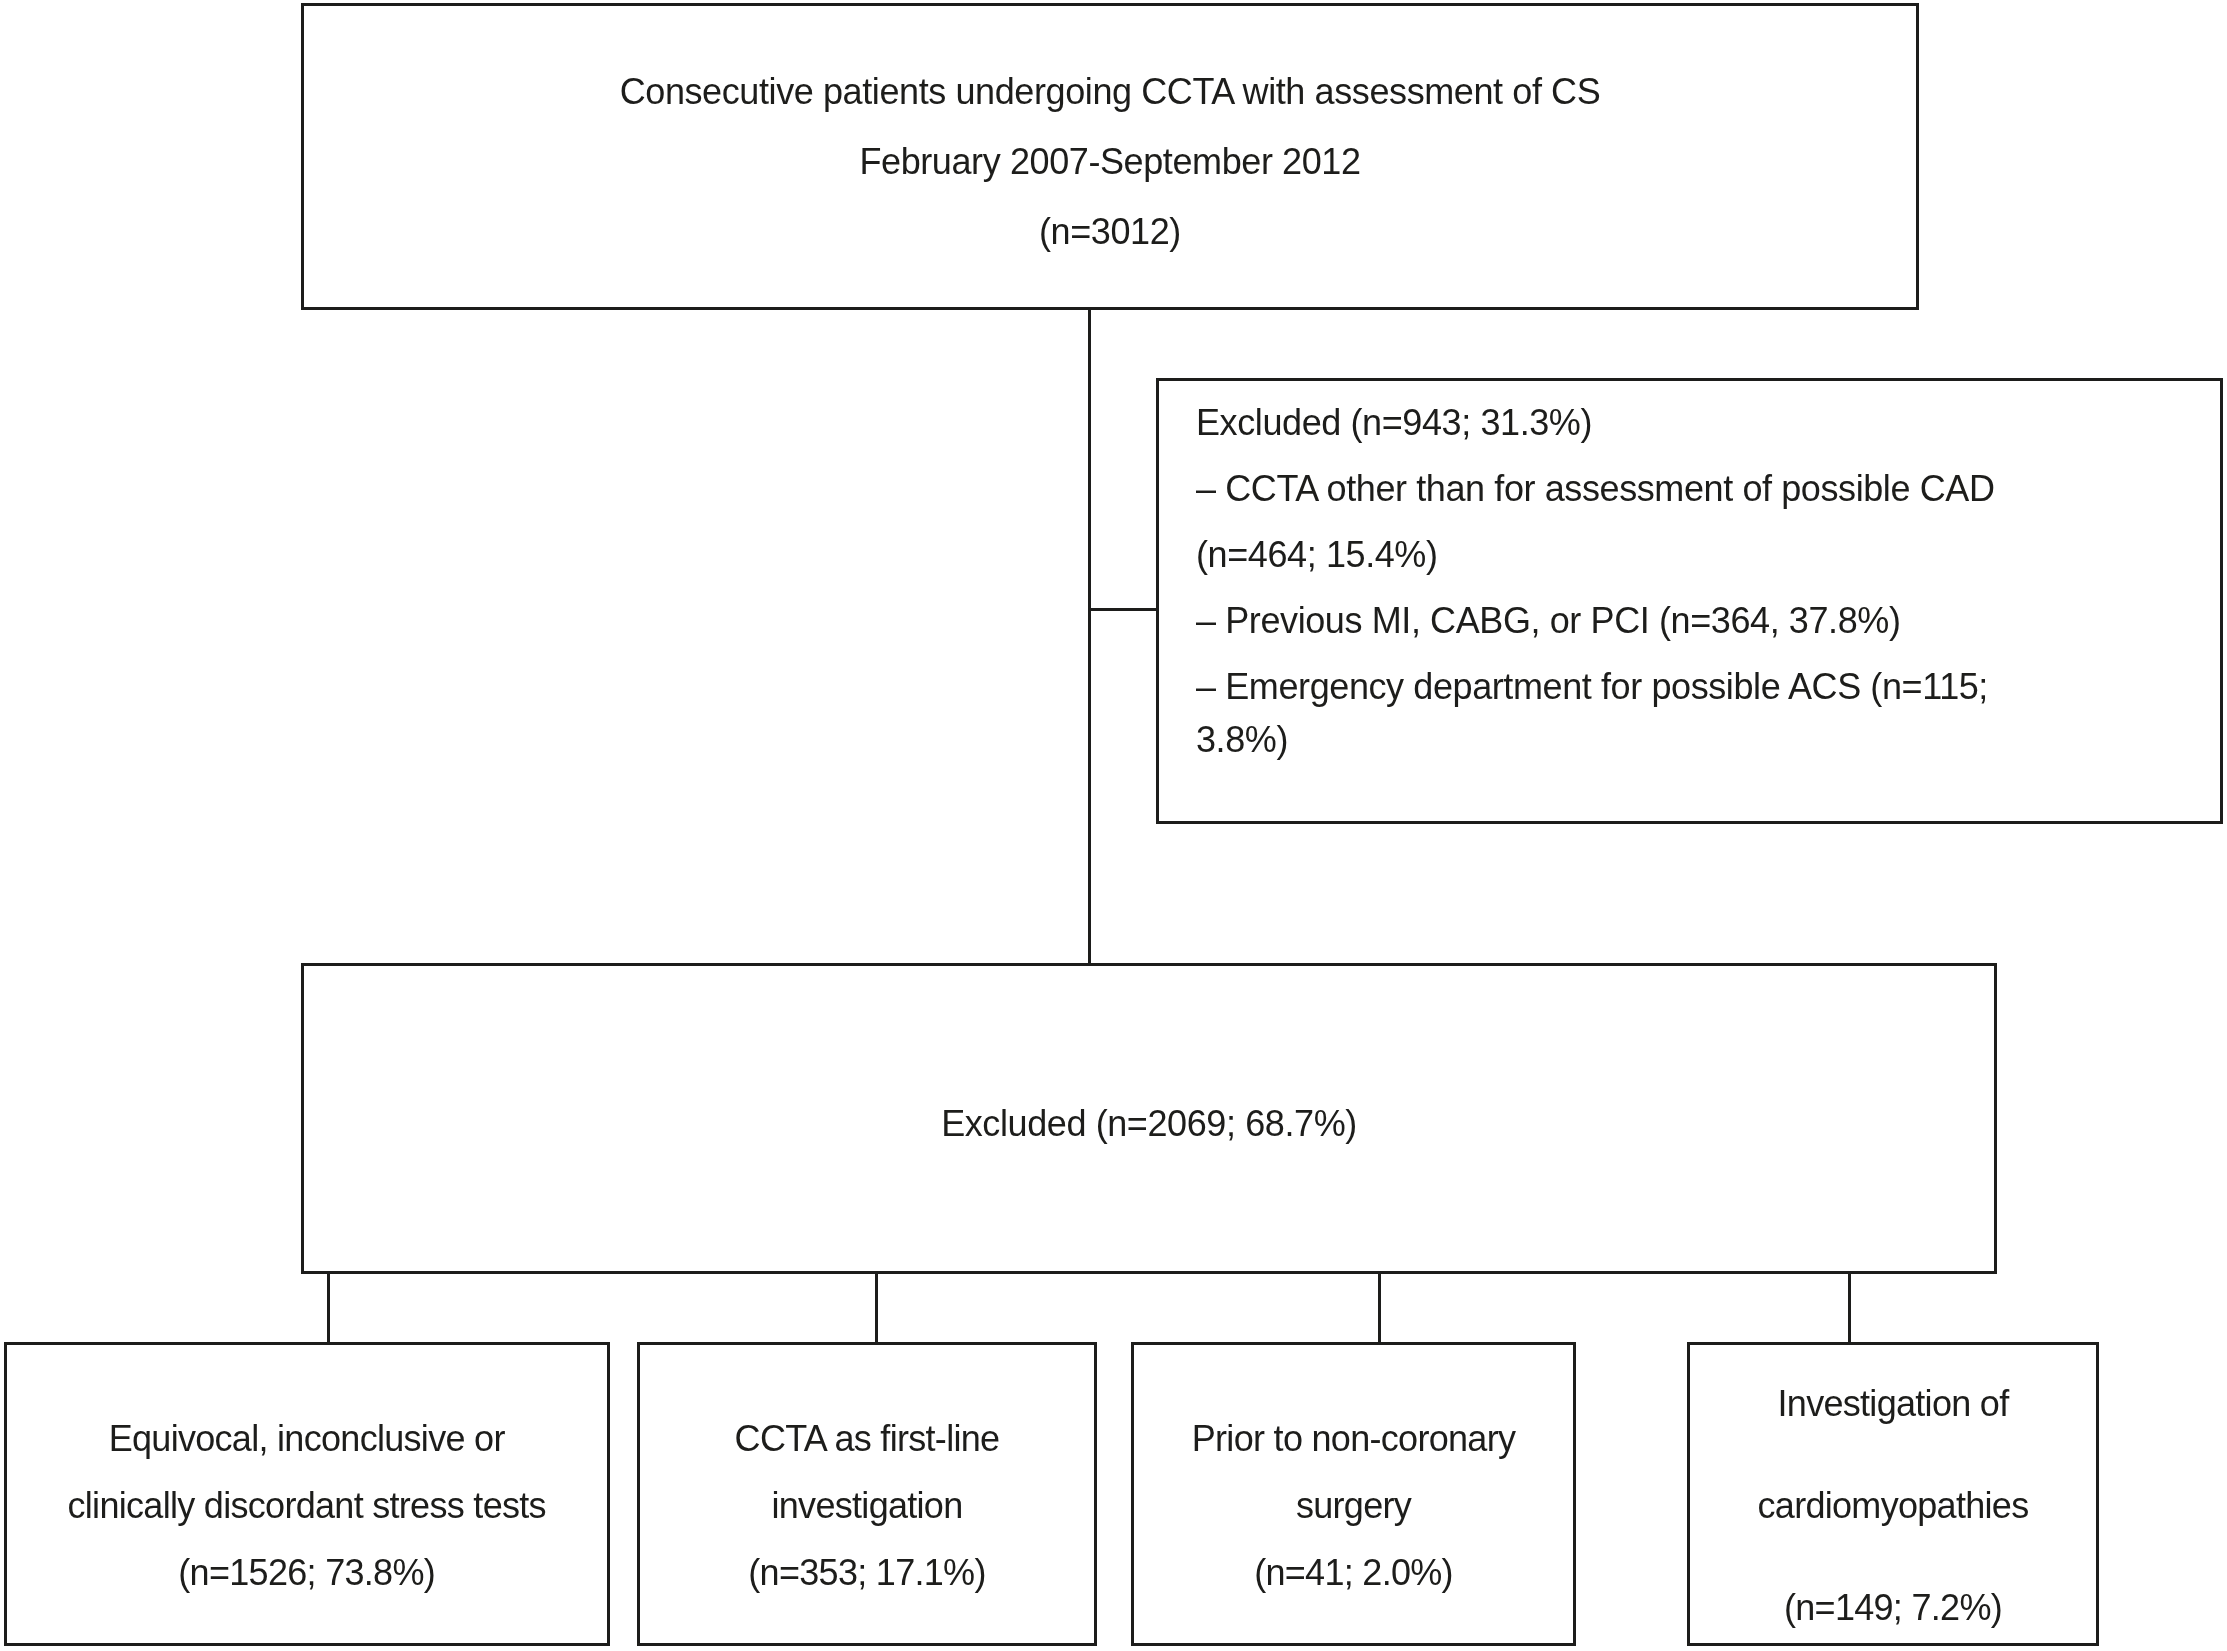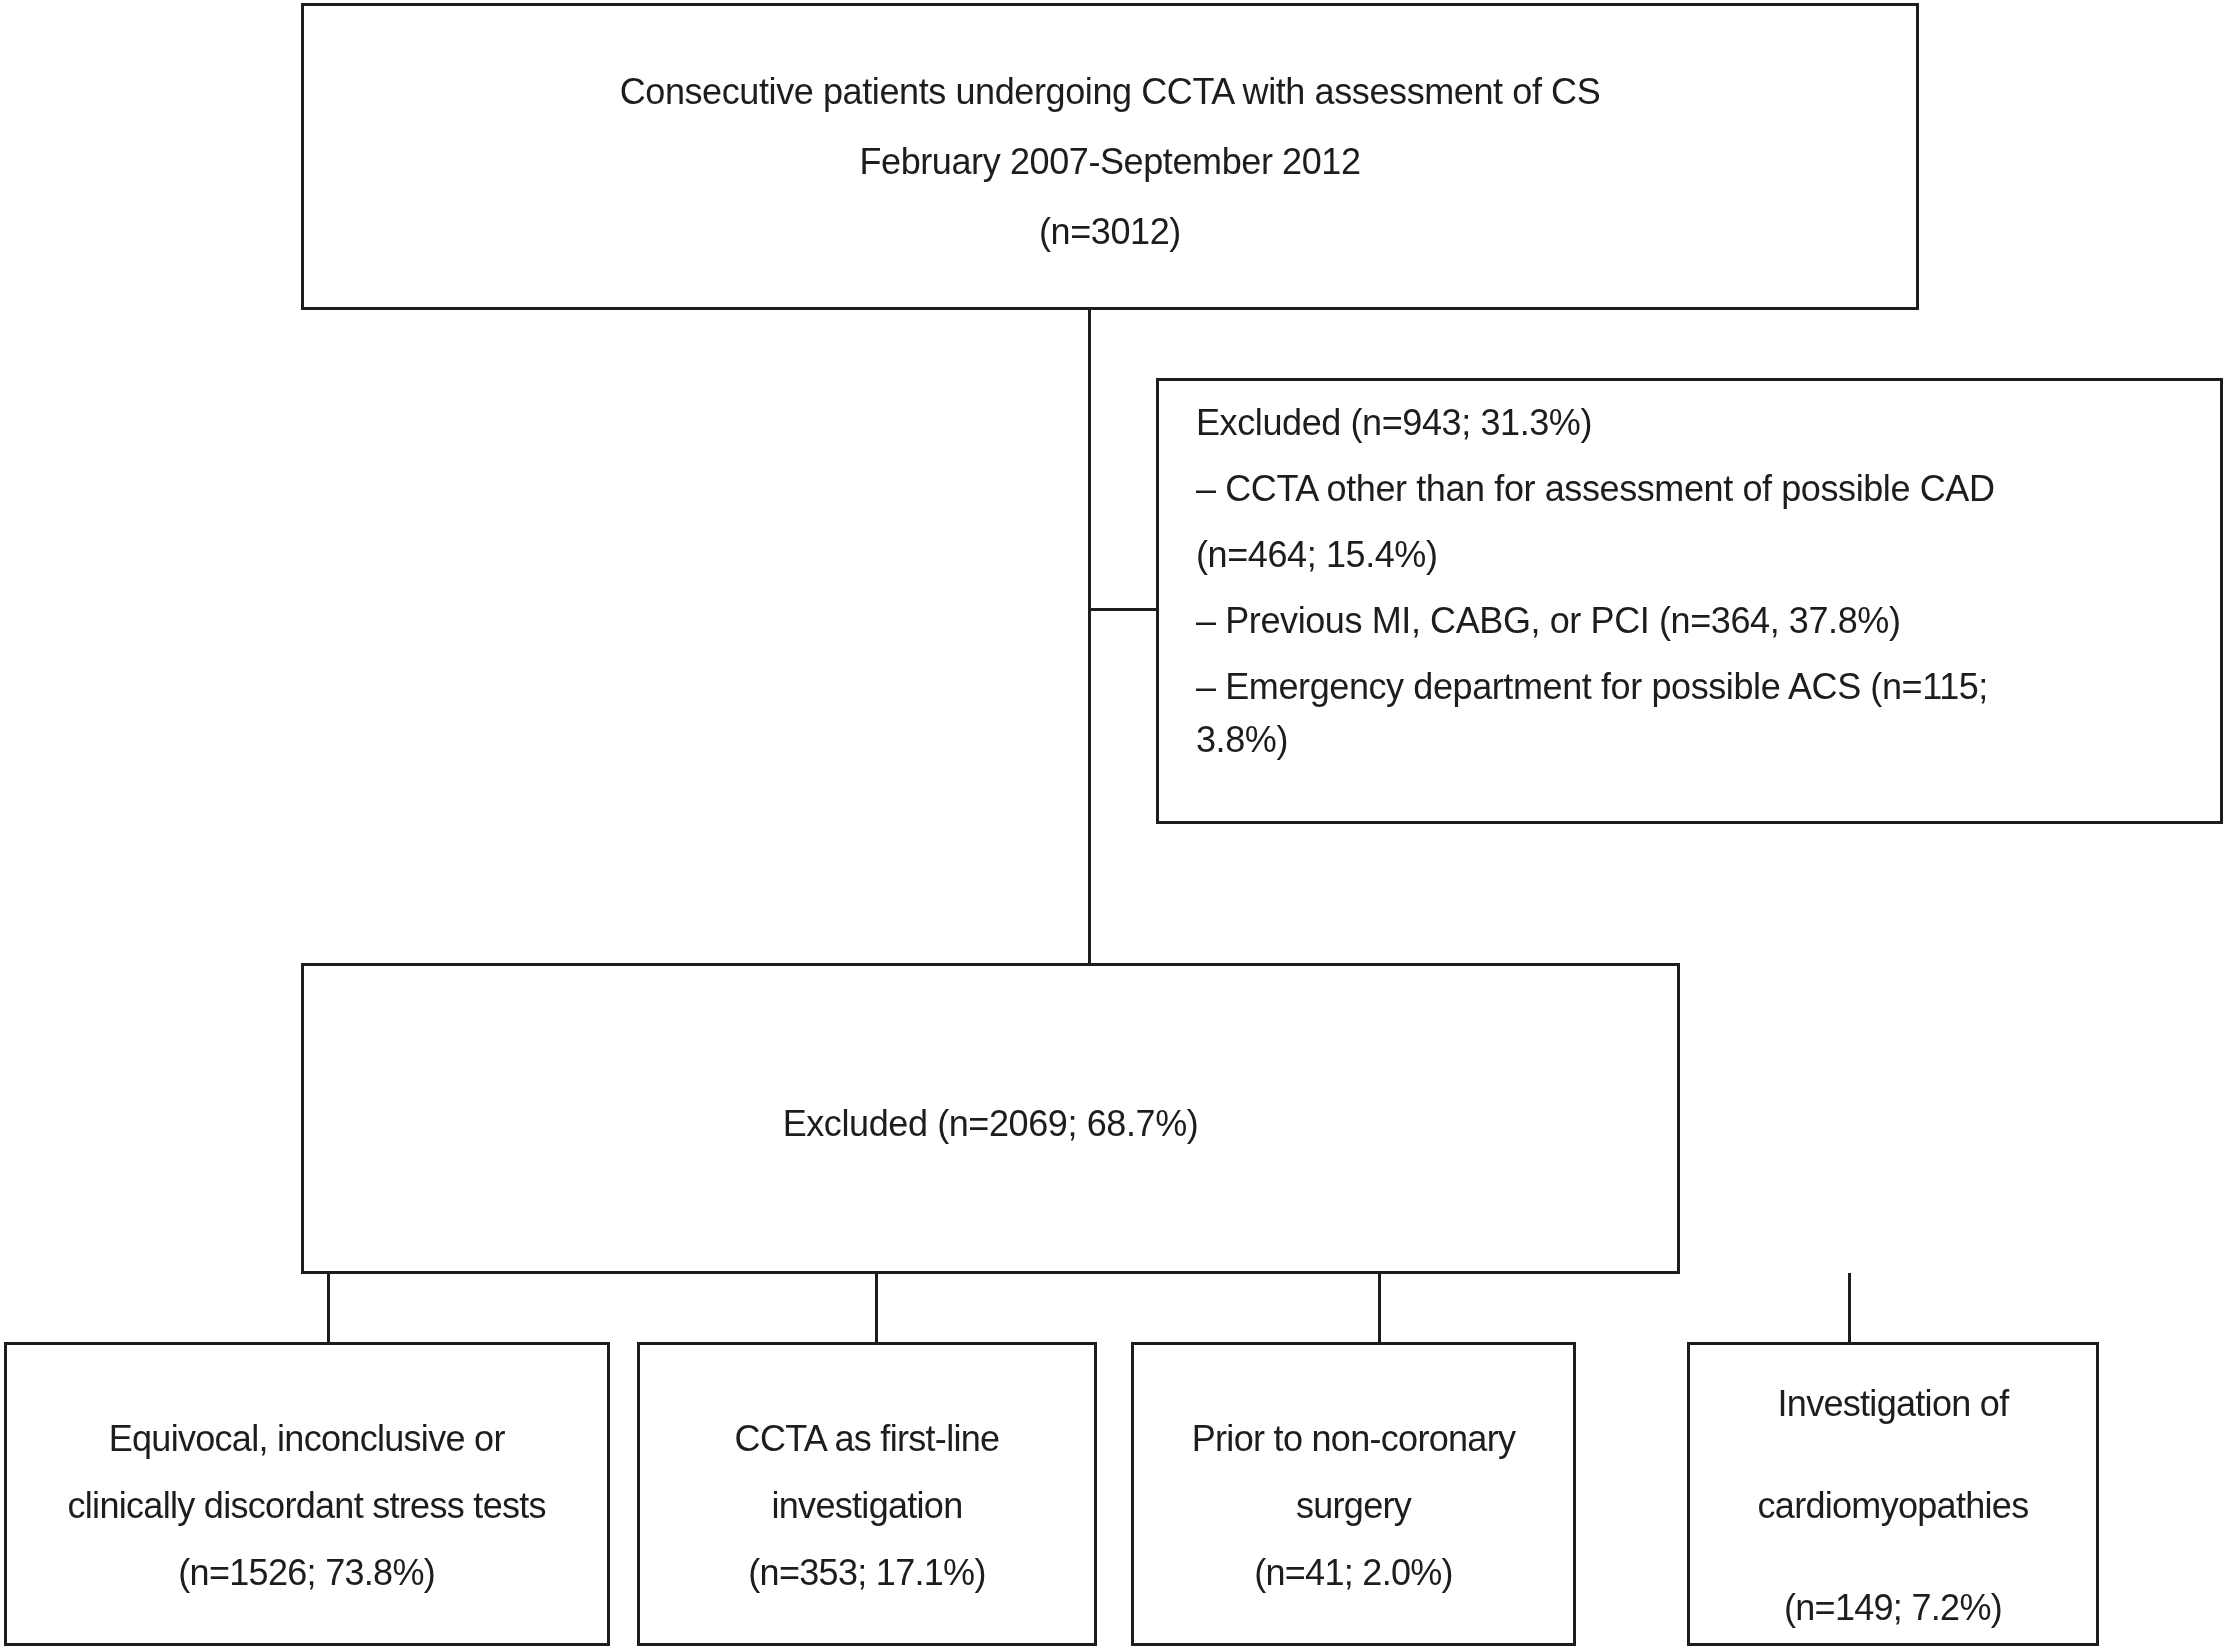--- a/index.html
+++ b/index.html
@@ -49,21 +49,21 @@
 
   
   #side-box {
     left: 1156px; top: 378px; width: 1067px; height: 446px;
     padding: 9px 15px 4px 37px;
   }
   #side-box .line { line-height: 66px; }
   #side-box .line.wrap-cont { margin-top: -13.5px; }
 
   
-  #mid-box { left: 301px; top: 963px; width: 1379px; height: 311px; padding-top: 10.5px; }
+  #mid-box { left: 301px; top: 963px; width: 1696px; height: 311px; padding-top: 10.5px; }
   #mid-box .line { line-height: 94px; }
 
   
   .stub { top: 1273px; width: 3px; height: 69px; }
   #stub-1 { left: 327px; }
   #stub-2 { left: 875px; }
   #stub-3 { left: 1378px; }
   #stub-4 { left: 1848px; }
 
   

